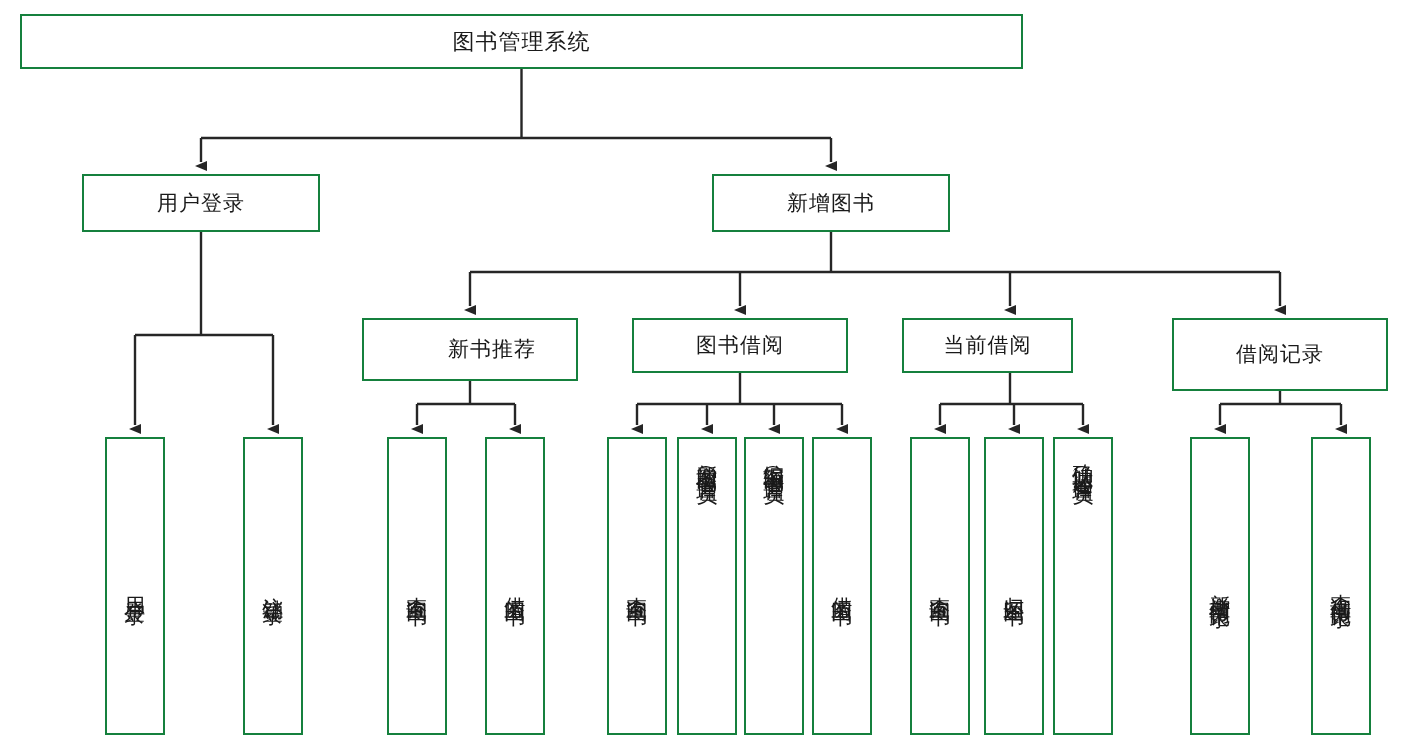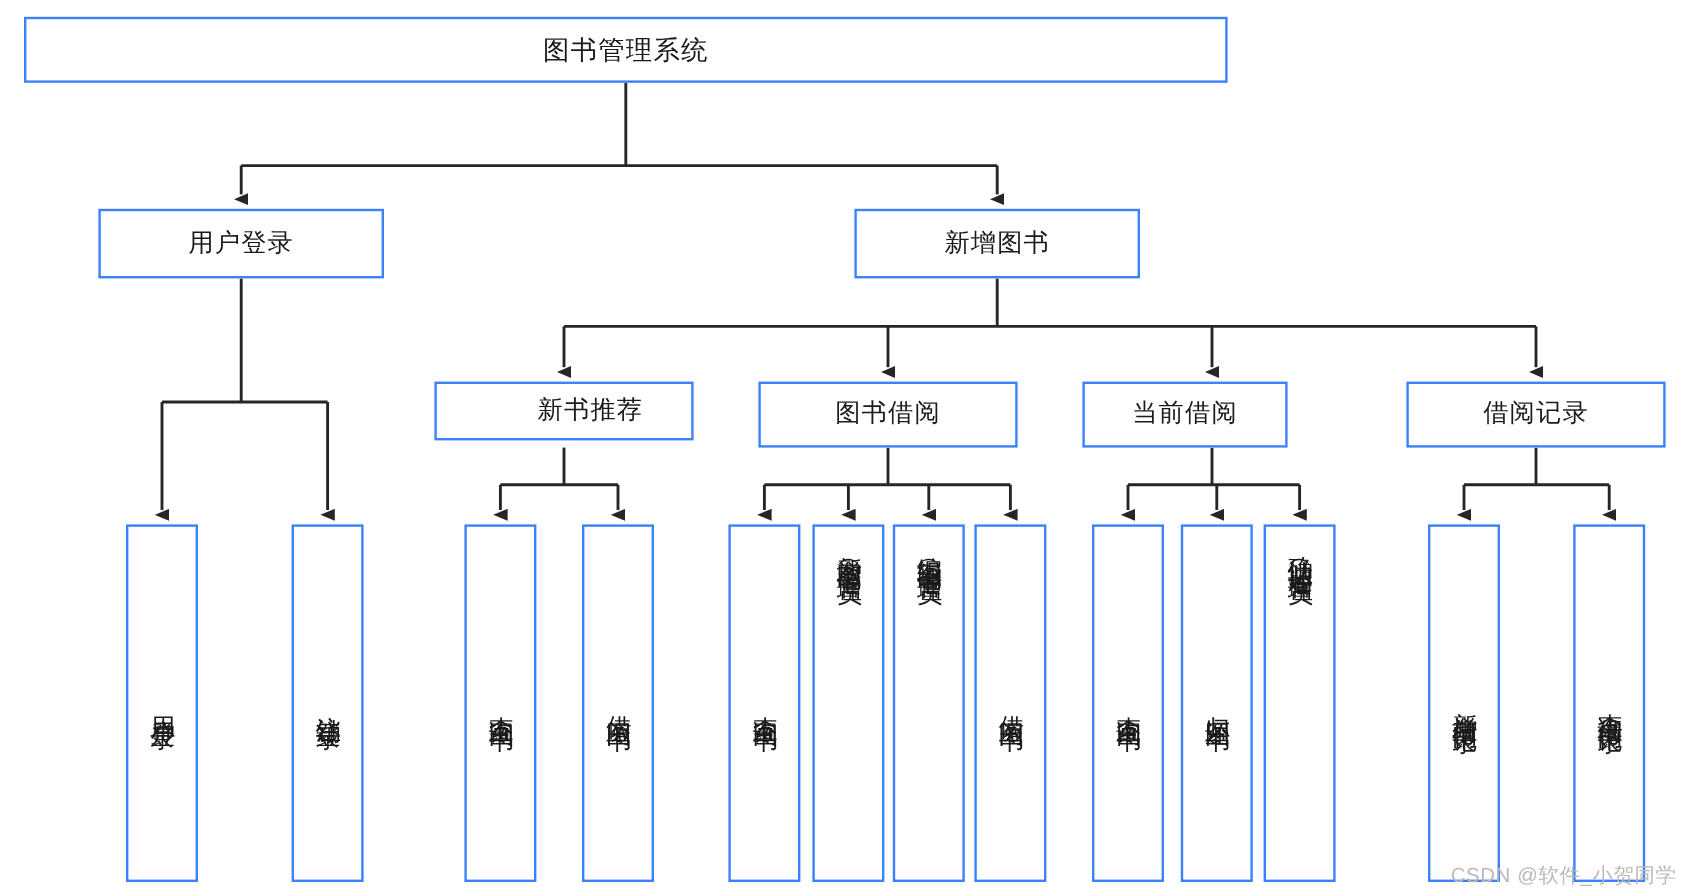--- a/index.html
+++ b/index.html
@@ -22,21 +22,21 @@
     left: 0;
     top: 0;
     width: 1405px;
     height: 747px;
     pointer-events: none;
   }
   .node {
     position: absolute;
     box-sizing: border-box;
     background: #ffffff;
-    border: 2px solid #3b82f6;
+    border: 2px solid #15803d;
     display: flex;
     align-items: center;
     justify-content: center;
     color: #1a1a1a;
   }
   .node .label {
     display: block;
     text-align: center;
     line-height: 1.18;
     letter-spacing: 1px;
@@ -128,30 +128,30 @@
   <div id="nodes-layer">
       <div class="node h root" style="left: 20px; top: 14px; width: 1003px; height: 55px;">
         <span class="label">图书管理系统</span>
       </div>
       <div class="node h" style="left: 82px; top: 174px; width: 238px; height: 58px;">
         <span class="label">用户登录</span>
       </div>
       <div class="node h" style="left: 712px; top: 174px; width: 238px; height: 58px;">
         <span class="label">新增图书</span>
       </div>
-      <div class="node h" style="left: 362px; top: 318px; width: 216px; height: 49px; padding-left: 44px;">
+      <div class="node h" style="left: 362px; top: 318px; width: 216px; height: 63px; padding-left: 44px;">
         <span class="label">新书推荐</span>
       </div>
       <div class="node h" style="left: 632px; top: 318px; width: 216px; height: 55px; align-items: center;">
         <span class="label">图书借阅</span>
       </div>
       <div class="node h" style="left: 902px; top: 318px; width: 171px; height: 55px;">
         <span class="label">当前借阅</span>
       </div>
-      <div class="node h" style="left: 1172px; top: 318px; width: 216px; height: 55px;">
+      <div class="node h" style="left: 1172px; top: 318px; width: 216px; height: 73px;">
         <span class="label">借阅记录</span>
       </div>
       <div class="node v mid" style="left: 105px; top: 437px; width: 60px; height: 298px;">
         <span class="label">用户登录</span>
       </div>
       <div class="node v mid" style="left: 243px; top: 437px; width: 60px; height: 298px;">
         <span class="label">注销登录</span>
       </div>
       <div class="node v mid" style="left: 387px; top: 437px; width: 60px; height: 298px;">
         <span class="label">查询图书</span>
@@ -181,14 +181,13 @@
         <span class="label">确认归还（管理员）</span>
       </div>
       <div class="node v mid" style="left: 1190px; top: 437px; width: 60px; height: 298px;">
         <span class="label">新增借阅记录</span>
       </div>
       <div class="node v mid" style="left: 1311px; top: 437px; width: 60px; height: 298px;">
         <span class="label">查询借阅记录</span>
       </div>
     </div>
 
-  <div id="watermark">CSDN @软件_小贺同学</div>
 </div>
 
 </body></html>

